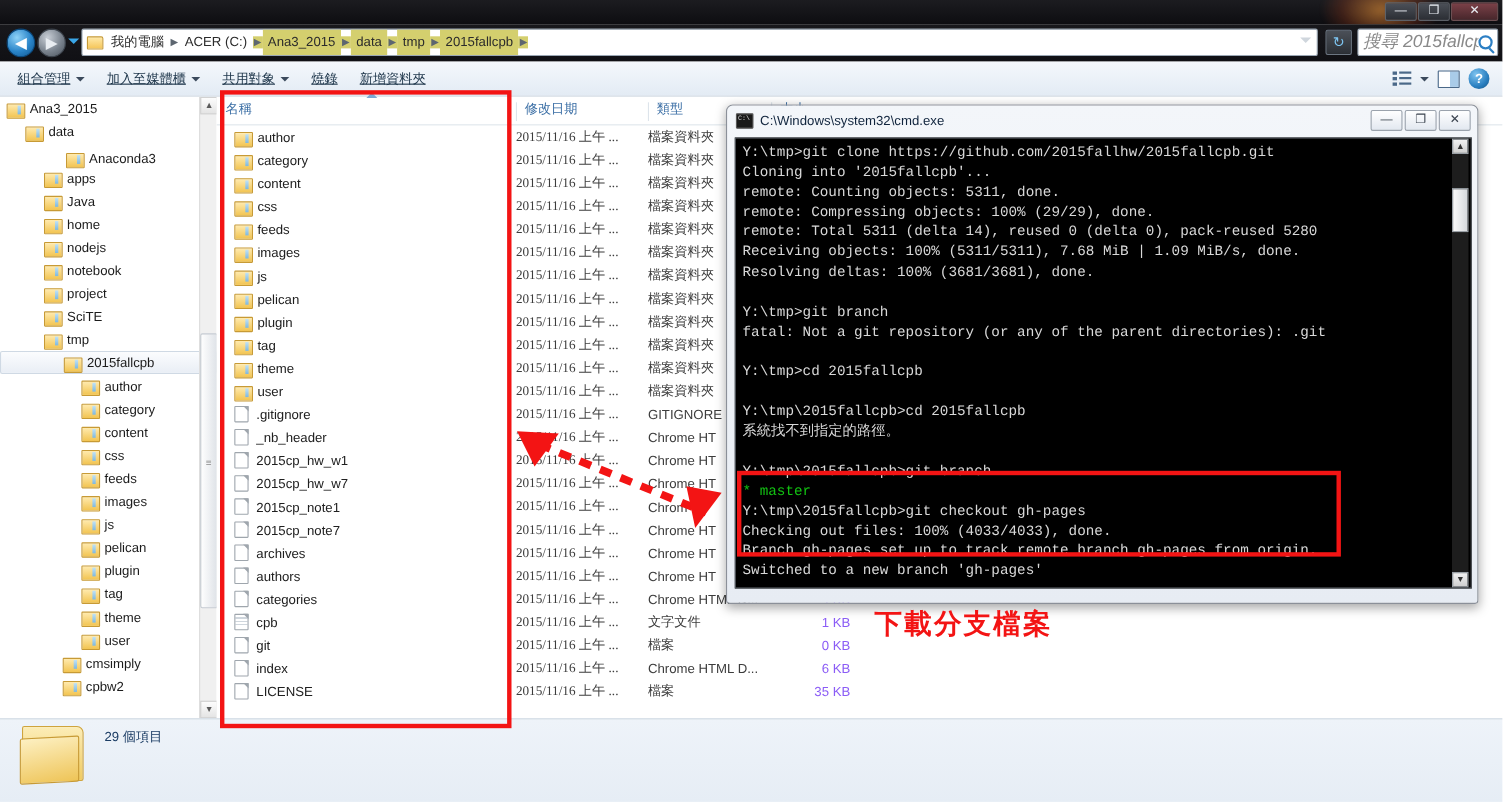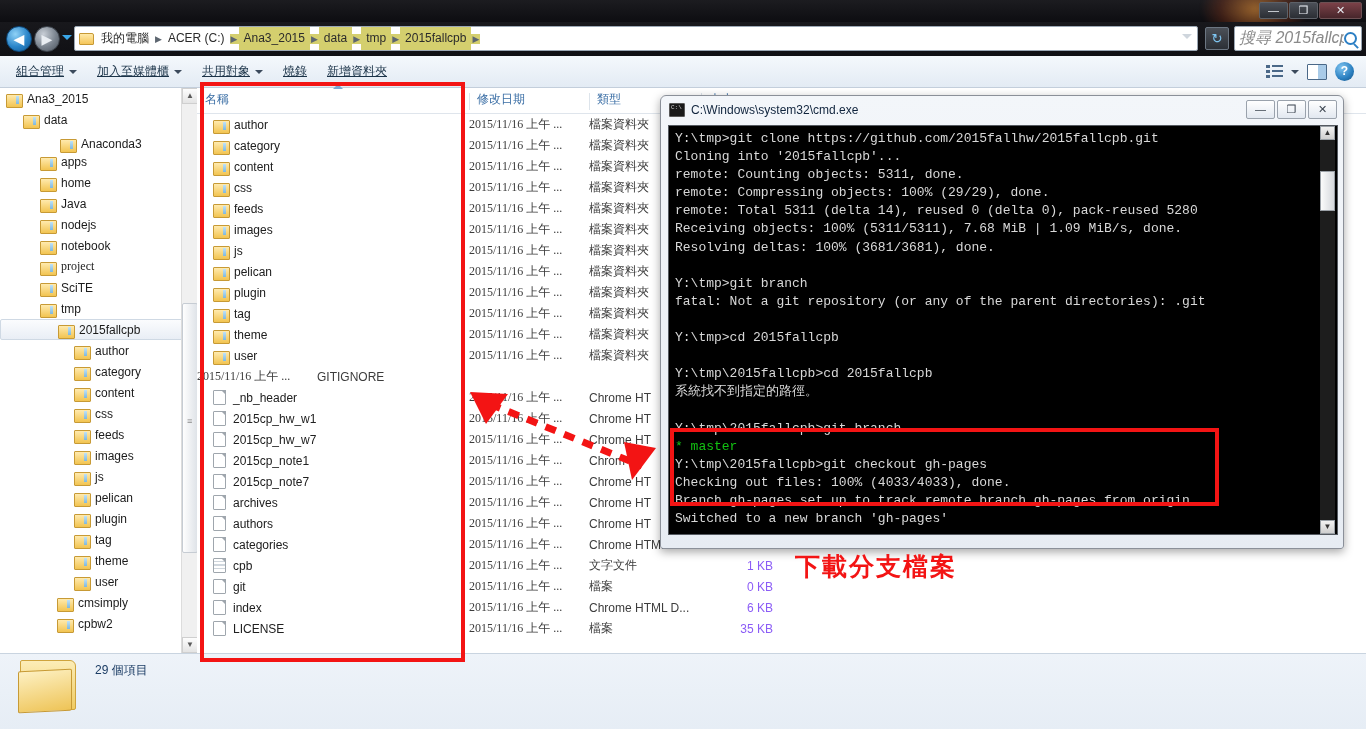--- a/index.html
+++ b/index.html
@@ -325,35 +325,35 @@
           <div class="treerow" style="padding-left: 60px; align-items: flex-end;">
             <span class="fico"></span>
             <span>Anaconda3</span>
           </div>
           <div class="treerow" style="padding-left: 40px;">
             <span class="fico"></span>
             <span>apps</span>
           </div>
           <div class="treerow" style="padding-left: 40px;">
             <span class="fico"></span>
+            <span>Java</span>
+          </div>
+          <div class="treerow" style="padding-left: 40px;">
+            <span class="fico"></span>
             <span>home</span>
           </div>
           <div class="treerow" style="padding-left: 40px;">
             <span class="fico"></span>
-            <span>Java</span>
+            <span>nodejs</span>
           </div>
           <div class="treerow" style="padding-left: 40px;">
             <span class="fico"></span>
-            <span>nodejs</span>
+            <span>notebook</span>
           </div>
           <div class="treerow" style="padding-left: 40px;">
-            <span class="fico"></span>
-            <span>notebook</span>
-          </div>
-          <div class="treerow" style="padding-left: 40px; font-family: Liberation Serif, serif;">
             <span class="fico"></span>
             <span>project</span>
           </div>
           <div class="treerow" style="padding-left: 40px; align-items: center;">
             <span class="fico"></span>
             <span>SciTE</span>
           </div>
           <div class="treerow" style="padding-left: 40px;">
             <span class="fico"></span>
             <span>tmp</span>
@@ -539,20 +539,24 @@
           <div class="row">
             <div class="c-name">
               <span class="fico"></span>
               <span>user</span>
             </div>
             <div class="c-date">2015/11/16 上午 ...</div>
             <div class="c-type">檔案資料夾</div>
             <div class="c-size"></div>
           </div>
           <div class="row">
+            <div class="c-name">
+              <span class="docico"></span>
+              <span>.gitignore</span>
+            </div>
             <div class="c-date">2015/11/16 上午 ...</div>
             <div class="c-type">GITIGNORE</div>
             <div class="c-size"></div>
           </div>
           <div class="row">
             <div class="c-name">
               <span class="docico"></span>
               <span>_nb_header</span>
             </div>
             <div class="c-date">2015/11/16 上午 ...</div>

